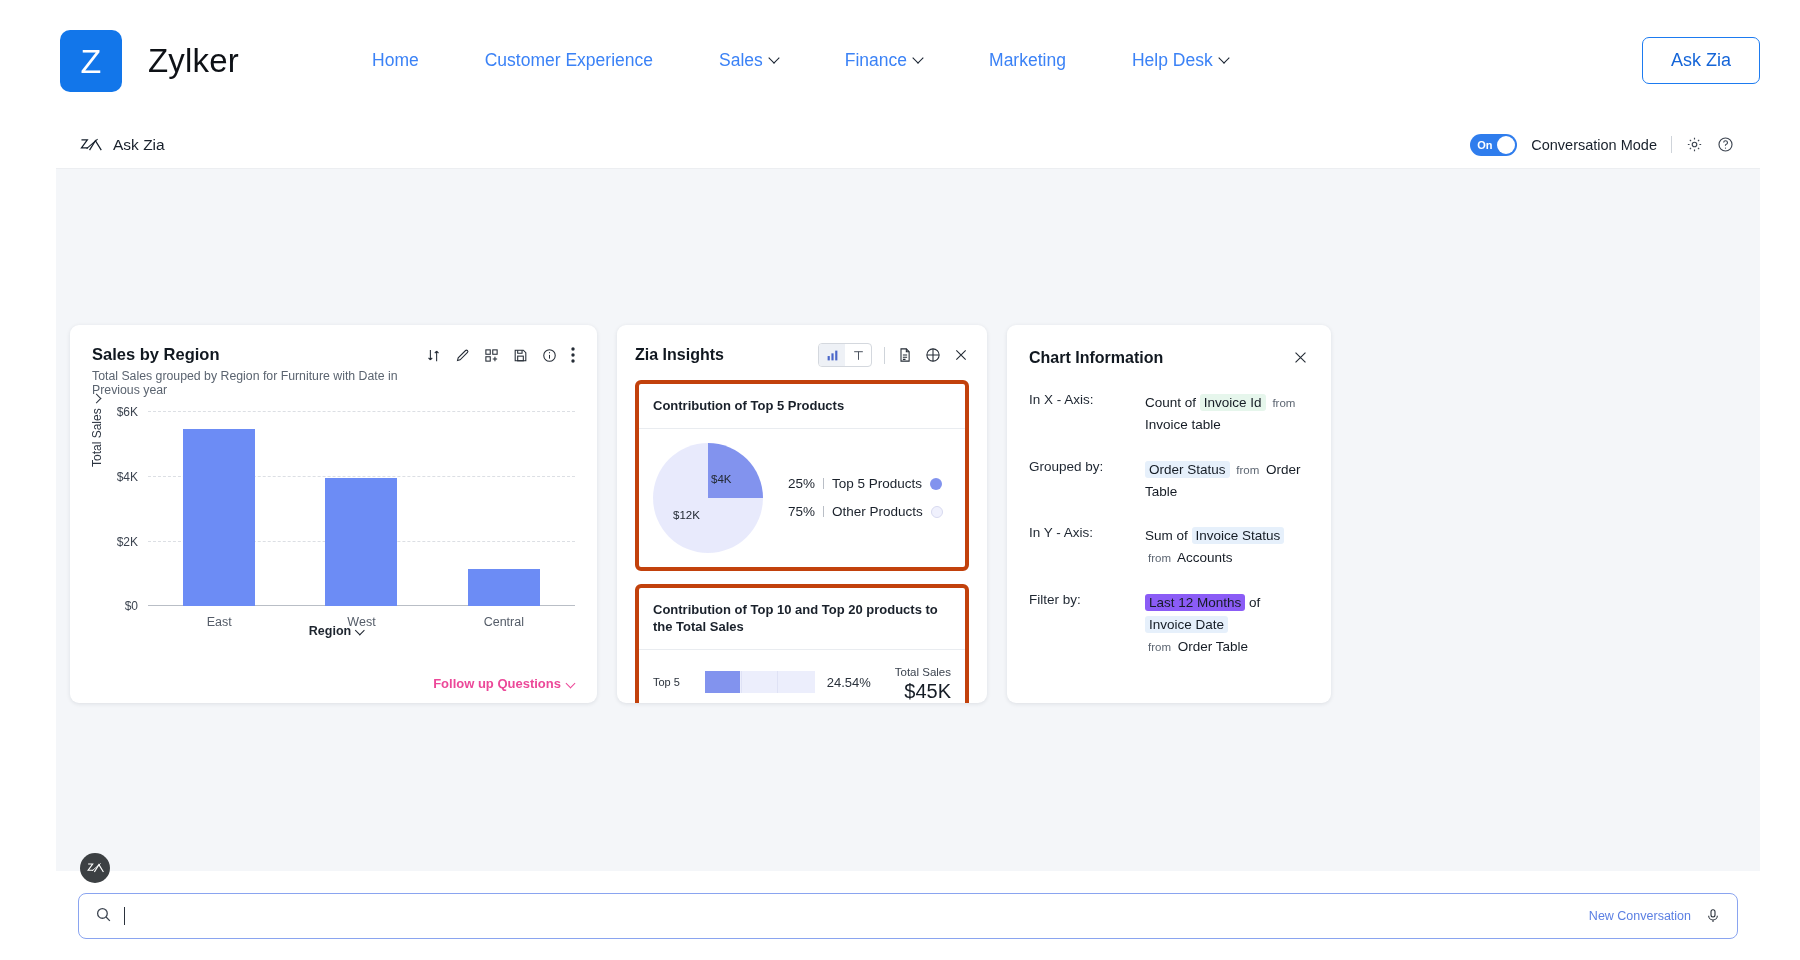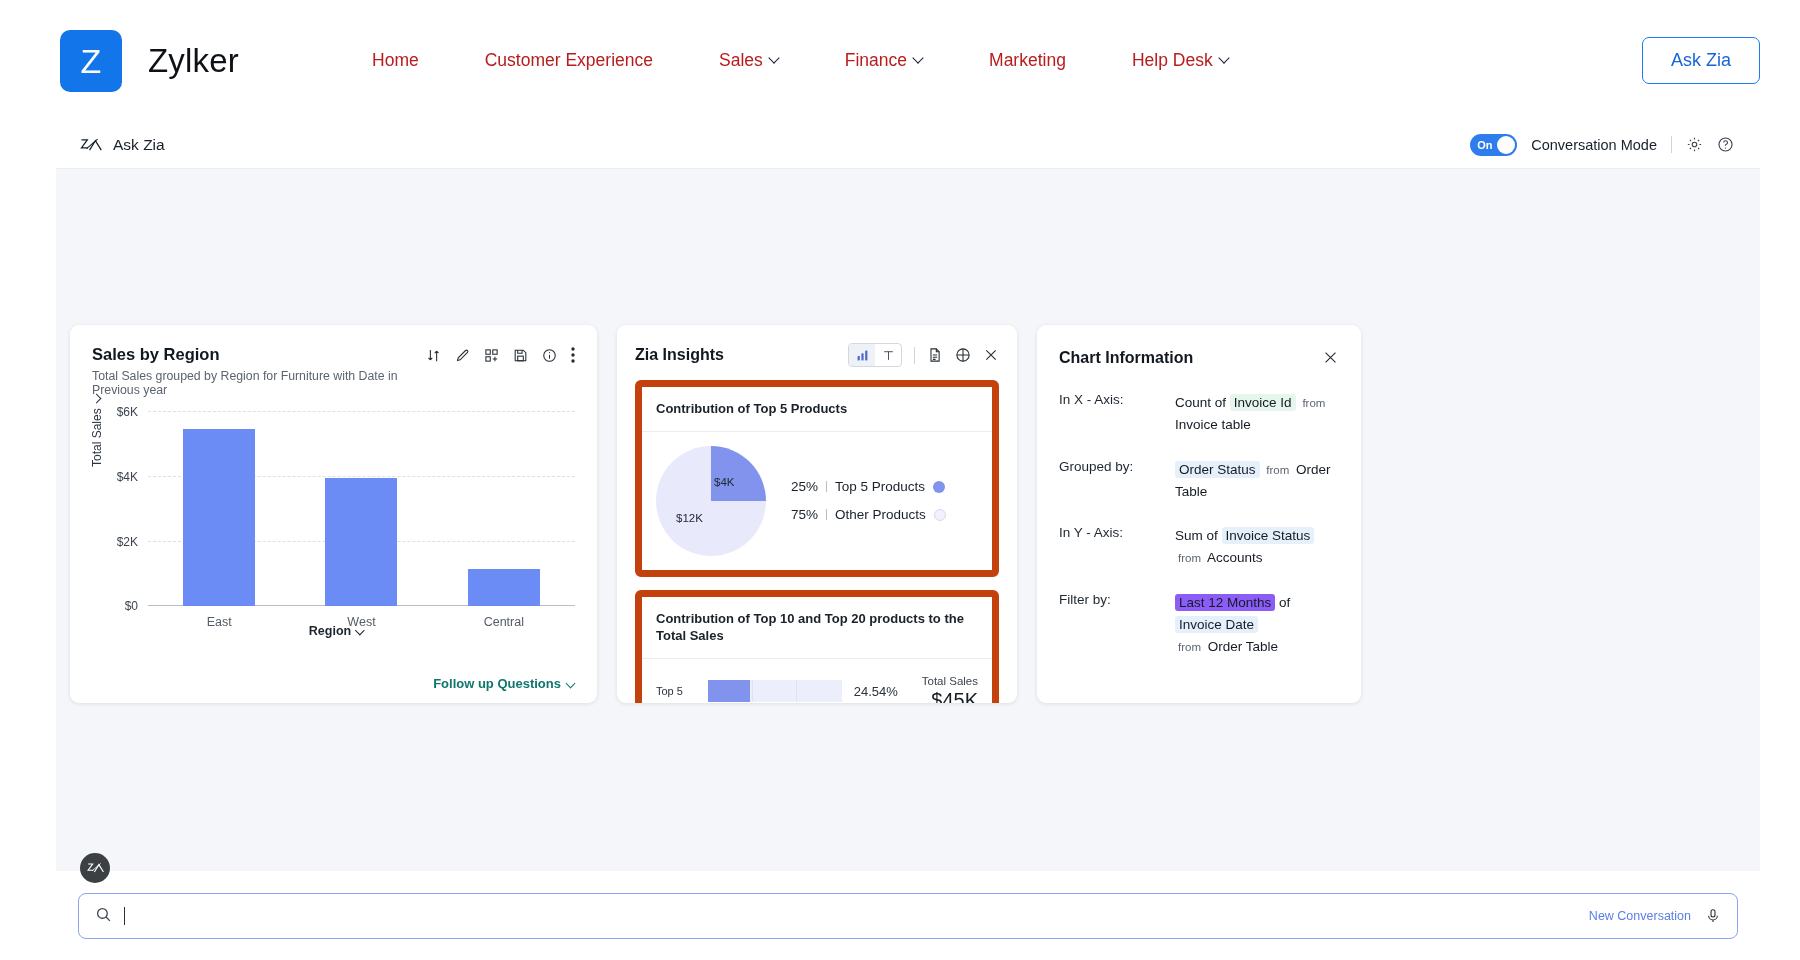--- a/index.html
+++ b/index.html
@@ -21,21 +21,21 @@
     width: 62px; height: 62px; border-radius: 10px; background: #1276ea;
     display: flex; align-items: center; justify-content: center;
     color: #fff; font-size: 34px; font-weight: 400; line-height: 1;
   }
   .brand-name {
     margin-left: 26px; font-size: 33px; color: #0e1116; font-weight: 400;
     letter-spacing: .2px;
   }
   .nav-links { display: flex; align-items: center; margin-left: 100px; gap: 0; }
   .nav-link {
-    font-size: 17.5px; color: #b91c1c; padding: 0 33px; white-space: nowrap;
+    font-size: 17.5px; color: #3b82f6; padding: 0 33px; white-space: nowrap;
     display: flex; align-items: center; gap: 7px; cursor: pointer;
   }
   .caret { display:inline-block; width: 9px; height: 9px; position: relative; top:-2px;}
   .caret::before {
     content:""; position:absolute; left:0; top:0; width:7px;height:7px;
     border-right:1.6px solid #17212f; border-bottom:1.6px solid #17212f;
     transform: rotate(45deg);
   }
   .ask-zia-btn {
     position: absolute; right: 40px; top: 37px;
@@ -119,37 +119,37 @@
   }
   .bars { position:absolute; left:0; right:0; top:0; bottom:0; display:flex; align-items:flex-end; }
   .barslot { flex:1; display:flex; flex-direction:column; align-items:center; justify-content:flex-end; height:100%; }
   .bar { width: 72px; background: #6c8cf5; }
   .xtick { position:absolute; top: calc(100% + 9px); font-size: 12.5px; color:#545c68; }
   .xlabel {
     position:absolute; left: 50%; transform: translateX(-50%); bottom: 2px;
     font-size: 12.5px; color:#1d242e; font-weight:700; display:flex; align-items:center; gap:5px;
   }
   .followup {
-    position:absolute; right: 22px; bottom: 12px; font-size: 13px; color:#0f766e;
+    position:absolute; right: 22px; bottom: 12px; font-size: 13px; color:#ec4899;
     font-weight:700; display:flex; align-items:center; gap:6px; cursor:pointer;
   }
   .caret-sm { display:inline-block; width:8px;height:8px;position:relative;}
   .caret-sm::before{content:"";position:absolute;left:0;top:0;width:6px;height:6px;
     border-right:1.5px solid currentColor;border-bottom:1.5px solid currentColor;transform:rotate(45deg);}
 
   
-  .card-insights { width: 400px; height: 378px; padding: 18px 0 0 0; overflow:hidden; position:relative;}
+  .card-insights { width: 370px; height: 378px; padding: 18px 0 0 0; overflow:hidden; position:relative;}
   .ins-head { display:flex; align-items:center; padding: 0 18px; }
   .ins-title { font-size: 16px; color:#111820; font-weight:700;}
   .ins-tools { margin-left:auto; display:flex; align-items:center; gap:12px;}
   .seg { display:flex; border:1px solid #d4d8de; border-radius:4px; overflow:hidden;}
   .seg > div { width: 26px; height: 22px; display:flex; align-items:center; justify-content:center; cursor:pointer;}
   .seg > div.active { background:#eef1f6; }
   .ins-body { padding: 13px 18px 0 18px; }
-  .ins-card { border:7px solid #c2410c; border-radius:6px; margin-bottom: 13px; background:#fff;}
+  .ins-card { border:4px solid #c2410c; border-radius:6px; margin-bottom: 13px; background:#fff;}
   .ins-card-title { font-size: 13px; color:#1a212b; font-weight:700; padding: 13px 14px; border-bottom:1px solid #e9ecf0; line-height:1.35;}
   .ins-card-body { padding: 14px; display:flex; align-items:center; }
   .pie { width: 110px; height:110px; border-radius:50%; position:relative; flex:none;}
   .pie-lbl { position:absolute; font-size: 11.5px; color:#232a33; }
   .legend { margin-left: 18px; display:flex; flex-direction:column; gap: 13px; }
   .legend-row { display:flex; align-items:center; gap:8px; font-size:13.5px; color:#1a212b; white-space:nowrap;}
   .legend-pct { min-width: 34px; text-align:right; }
   .legend-bar { width:1px; height:11px; background:#b9bec6; }
   .dot { width:12px;height:12px;border-radius:50%; }
   .ctrb-row { display:flex; align-items:center; padding: 12px 14px 0 14px; gap: 12px;}

